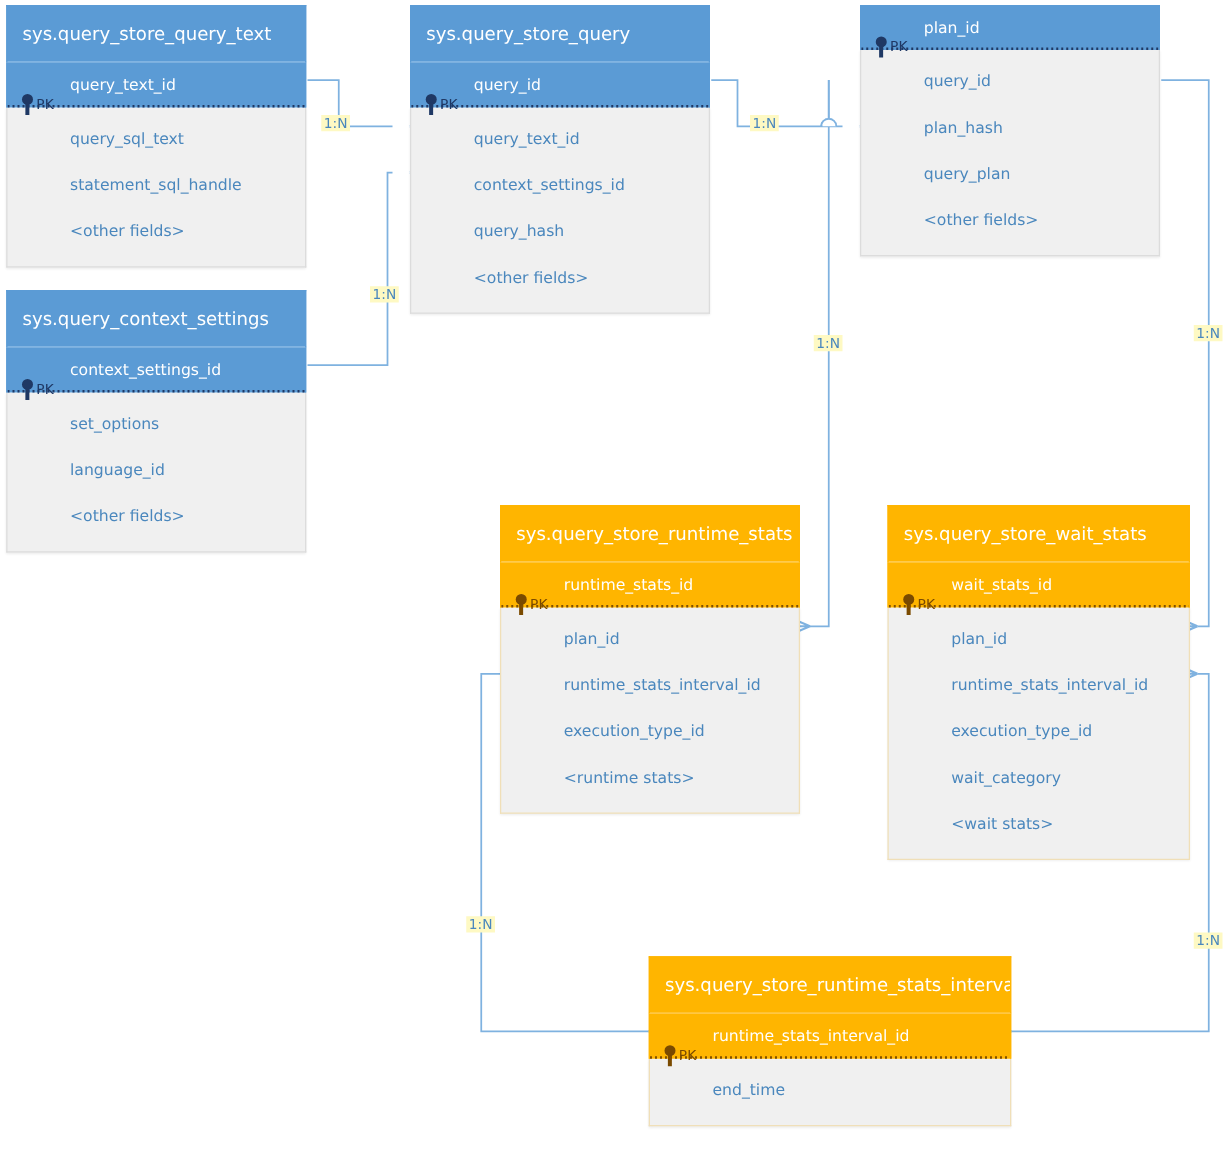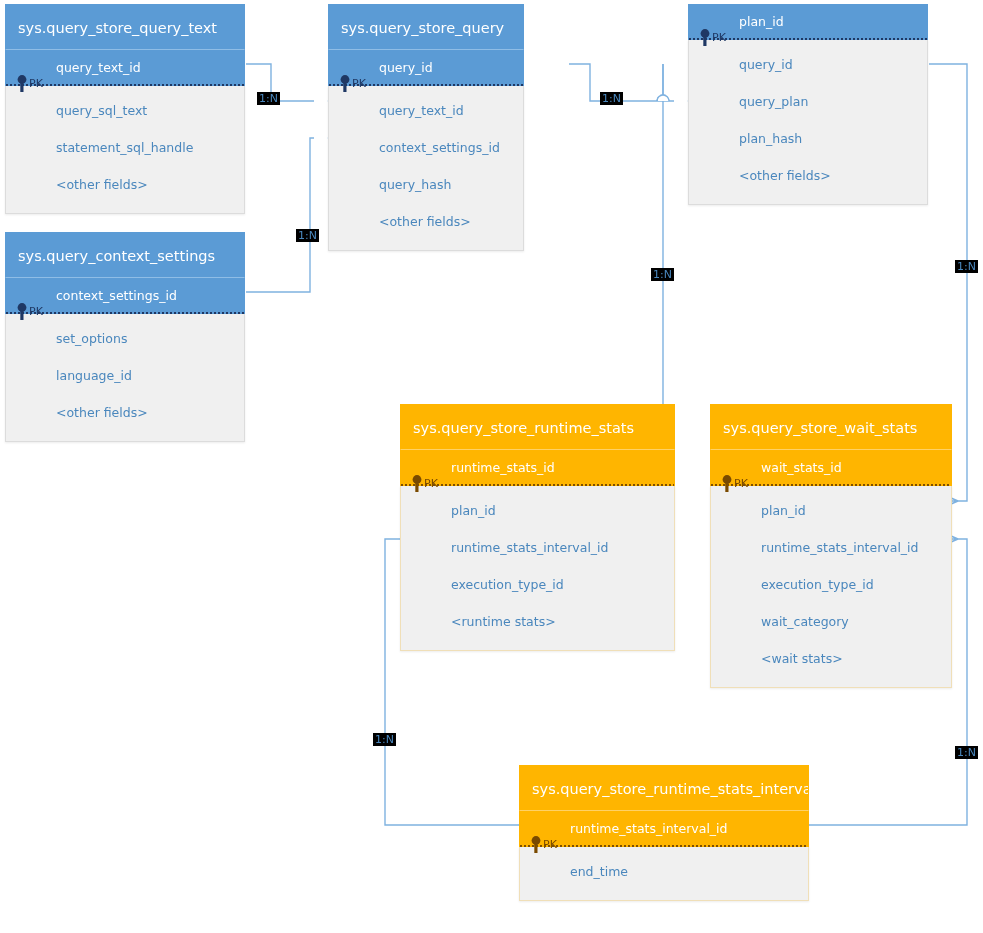--- a/index.html
+++ b/index.html
@@ -47,21 +47,21 @@
      background-image:linear-gradient(to right,#7f4f00 0 2px,transparent 2px 4px);
      background-size:4px 2px;}
   .entity.orange .key{color:#7a4a00;}
   .entity.orange .body{border-color:#f0dfb8;box-shadow:0 1px 2px rgba(0,0,0,0.08);}
 
   .keywrap{position:absolute;left:10px;top:16px;height:36px;display:flex;align-items:center;}
   .keywrap svg{display:block;}
   .keywrap .pklabel{font-size:11px;margin-left:1px;letter-spacing:0.2px;}
 
   .card-relations{position:absolute;font-size:11px;color:#4a87bd;
-     background:#000000;padding:0 2px;white-space:nowrap;}
+     background:#fef9c3;padding:0 2px;white-space:nowrap;}
 </style>
 </head>
 <body>
 
 <div id="canvas">
 
   <svg class="connectors" viewBox="0 0 983 933" width="983" height="933">
     <defs>
       <g id="crow-right">
         <path d="M0,0 L14,-6 M0,0 L14,0 M0,0 L14,6" fill="none" stroke="#7fb2e0" stroke-width="1.6"></path>
@@ -124,21 +124,21 @@
       <span class="fieldname">query_text_id</span>
       <span class="pkdash"></span>
     </div>
     <div class="body">
       <div class="fieldrow">query_sql_text</div>
       <div class="fieldrow">statement_sql_handle</div>
       <div class="fieldrow">&lt;other fields&gt;</div>
     </div>
   </div>
 
-  <div class="entity blue" style="left:328px;top:4px;width:196px;">
+  <div class="entity blue" style="left:328px;top:4px;width:240px;">
     <div class="title">sys.query_store_query</div>
     <div class="pkrow">
       <span class="keywrap">
         <svg width="12" height="20" viewBox="0 0 12 20" aria-hidden="true">
           <circle cx="6" cy="5.5" r="4.4" fill="currentColor" class="key"></circle>
           <rect x="4.3" y="8" width="3.2" height="10" fill="currentColor" class="key"></rect>
         </svg>
         <span class="pklabel key">PK</span>
       </span>
       <span class="fieldname">query_id</span>
@@ -159,22 +159,22 @@
           <circle cx="6" cy="5.5" r="4.4" fill="currentColor" class="key"></circle>
           <rect x="4.3" y="8" width="3.2" height="10" fill="currentColor" class="key"></rect>
         </svg>
         <span class="pklabel key">PK</span>
       </span>
       <span class="fieldname">plan_id</span>
       <span class="pkdash"></span>
     </div>
     <div class="body">
       <div class="fieldrow">query_id</div>
+      <div class="fieldrow">plan_hash</div>
       <div class="fieldrow">query_plan</div>
-      <div class="fieldrow">plan_hash</div>
       <div class="fieldrow">&lt;other fields&gt;</div>
     </div>
   </div>
 
   <div class="entity blue" style="left:5px;top:232px;width:240px;">
     <div class="title">sys.query_context_settings</div>
     <div class="pkrow">
       <span class="keywrap">
         <svg width="12" height="20" viewBox="0 0 12 20" aria-hidden="true">
           <circle cx="6" cy="5.5" r="4.4" fill="currentColor" class="key"></circle>
@@ -185,21 +185,21 @@
       <span class="fieldname">context_settings_id</span>
       <span class="pkdash"></span>
     </div>
     <div class="body">
       <div class="fieldrow">set_options</div>
       <div class="fieldrow">language_id</div>
       <div class="fieldrow">&lt;other fields&gt;</div>
     </div>
   </div>
 
-  <div class="entity orange" style="left:400px;top:404px;width:275px;">
+  <div class="entity orange" style="left:400px;top:404px;width:240px;">
     <div class="title">sys.query_store_runtime_stats</div>
     <div class="pkrow">
       <span class="keywrap">
         <svg width="12" height="20" viewBox="0 0 12 20" aria-hidden="true">
           <circle cx="6" cy="5.5" r="4.4" fill="currentColor" class="key"></circle>
           <rect x="4.3" y="8" width="3.2" height="10" fill="currentColor" class="key"></rect>
         </svg>
         <span class="pklabel key">PK</span>
       </span>
       <span class="fieldname">runtime_stats_id</span>

